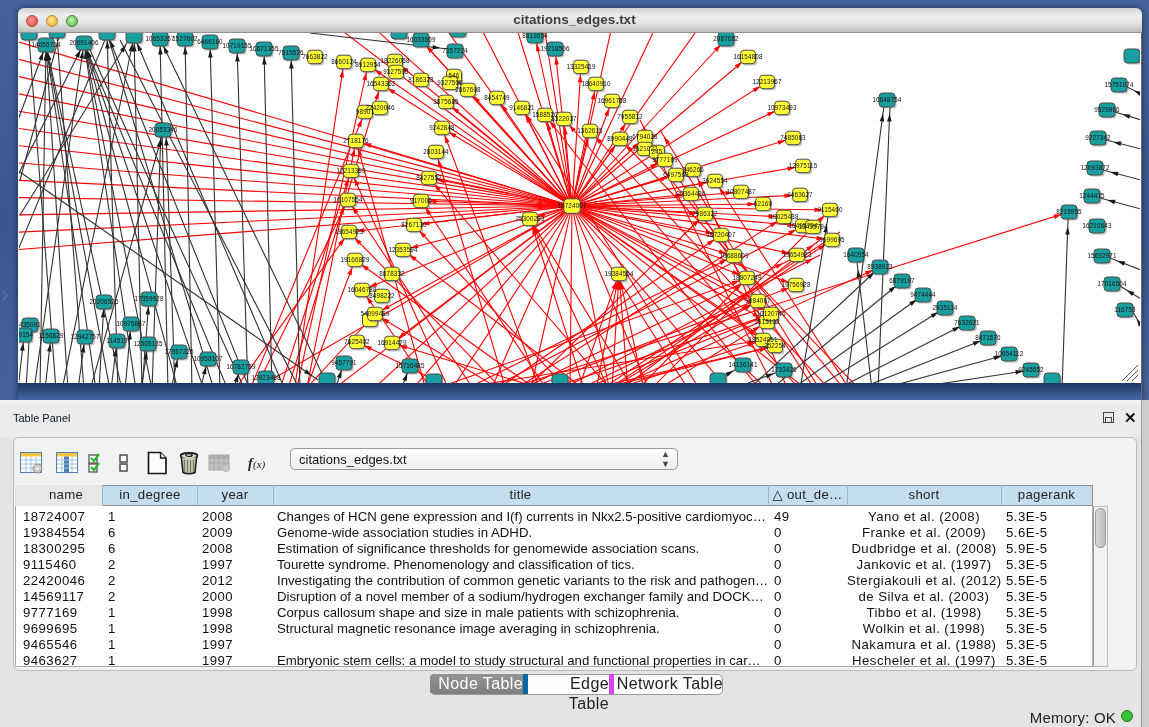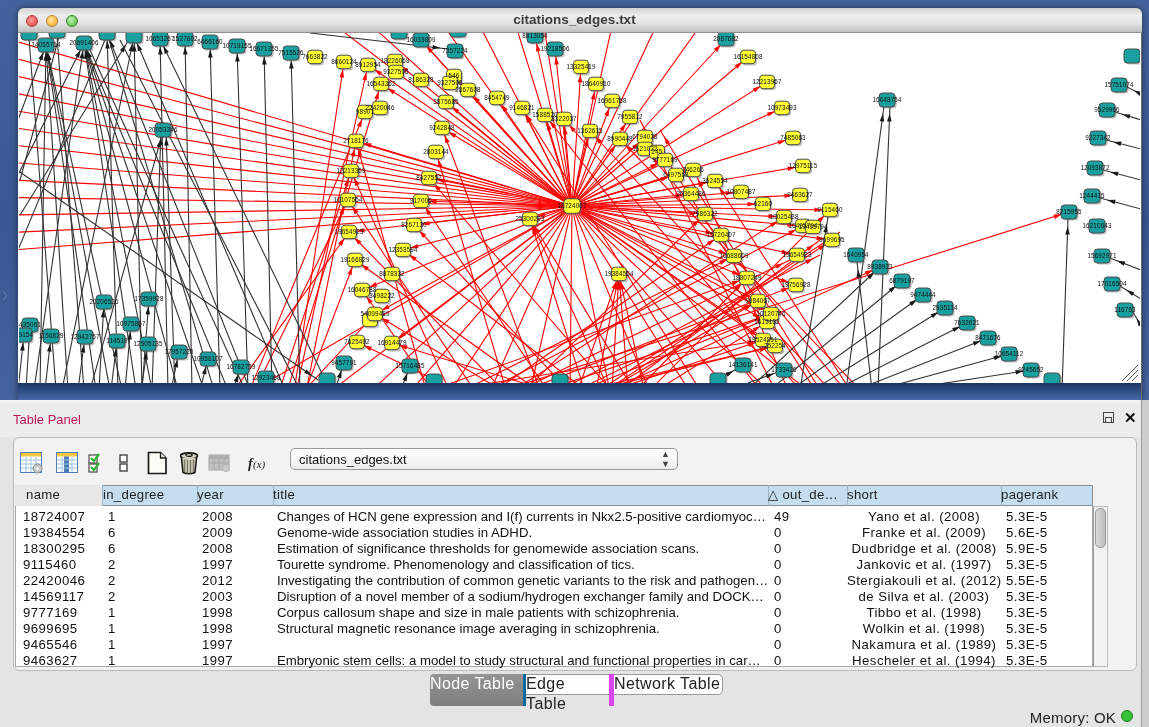--- a/index.html
+++ b/index.html
@@ -14,45 +14,45 @@
  border-bottom:1px solid #919191;}
 #title{position:absolute;left:0;top:12px;width:100%;text-align:center;
  font-size:13.5px;font-weight:bold;color:#3c3c3c}
 .tl{position:absolute;top:15px;width:12px;height:12px;border-radius:50%;}
 #canvasborder{position:absolute;left:18px;top:33px;width:1123px;height:350px;background:#fff;}
 #bluebottom{position:absolute;left:18px;top:383px;width:1123px;height:17px;
  background:linear-gradient(180deg,#1d3765 0,#2c4a7e 40%,#4668a8 100%);}
 #tablepanel{position:absolute;left:0;top:400px;width:1149px;height:327px;background:#e4e4e4}
 #tp-divider{position:absolute;left:0;top:400px;width:1149px;height:5px;background:#f2f2f2}
 #tp-head{position:absolute;left:0;top:403px;width:1149px;height:34px;background:#ececec}
-#tp-title{position:absolute;left:13px;top:412px;font-size:13px;color:#be185d}
+#tp-title{position:absolute;left:13px;top:412px;font-size:11px;color:#0f172a}
 #tp-float{position:absolute;left:1103px;top:412px;width:11px;height:11px;border:1.5px solid #444}
 #tp-float:after{content:"";position:absolute;left:1px;top:4px;width:5px;height:4px;border:1.2px solid #444}
 #tp-close{position:absolute;left:1124px;top:409px;font-size:15px;font-weight:bold;color:#111}
 #panel{position:absolute;left:13px;top:437px;width:1124px;height:234px;
  background:#f2f2f2;border:1px solid #bbb;border-radius:6px}
 .tbicon{position:absolute;top:451px}
 #combo{position:absolute;left:290px;top:448px;width:388px;height:22px;
  background:linear-gradient(180deg,#ffffff,#ededed);
  border:1px solid #999;border-radius:5px;font-size:13px;color:#111;line-height:21px;padding-left:8px}
 #combo .arr{position:absolute;right:7px;top:0px;color:#444;font-size:9px;line-height:10px}
 #thead{position:absolute;left:15px;top:485px;width:1078px;height:21px;background:#c4def0;border:1px solid #8f8f8f;}
-.hc{position:absolute;top:487px;font-size:13.2px;color:#222;letter-spacing:0.3px}
+.hc{position:absolute;top:487px;font-size:13.2px;color:#222;text-align:center;letter-spacing:0.3px}
 #tbody{position:absolute;left:15px;top:506px;width:1078px;height:161px;background:#fff;border:1px solid #aaa;border-top:none;overflow:hidden}
 .row{position:absolute;left:15px;width:1078px;height:16px;font-size:13.2px;color:#111;letter-spacing:0.45px}
 .row span{position:absolute;top:1px;white-space:nowrap}
 .c1{left:8px} .c2{left:93px} .c3{left:187px} .c4{left:262px;width:493px;overflow:hidden;letter-spacing:0px}
 .c5{left:759px} .c6{left:832px;width:154px;text-align:center} .c7{left:991px}
 #vscroll{position:absolute;left:1093px;top:506px;width:15px;height:161px;background:#f2f2f2;border:1px solid #bbb;border-left:1px solid #999}
 #vthumb{position:absolute;left:1095px;top:508px;width:11px;height:40px;background:linear-gradient(90deg,#d8d8d8,#bdbdbd);border:1px solid #999;border-radius:5px}
 #tabs{position:absolute;left:430px;top:674px;width:293px;height:21px;border:1px solid #9a9a9a;
  border-radius:5px;background:#fdfdfd;font-size:13px;overflow:hidden}
-.tab{position:absolute;top:0;height:32px;line-height:20px;text-align:left;color:#222;letter-spacing:0.4px}
+.tab{position:absolute;top:0;height:20px;line-height:20px;text-align:right;color:#222;letter-spacing:0.4px}
 #tab1{left:0;width:93px;background:linear-gradient(180deg,#949494,#7e7e7e);color:#fff;border-radius:4px 0 0 4px}
-#tab2{left:93px;width:86px;border-left:3px solid #0369a1}
+#tab2{left:93px;width:86px;border-left:5px solid #0369a1}
 #tab3{left:179px;width:114px;border-left:5px solid #d946ef}
 #memory{position:absolute;right:33px;top:709px;font-size:15px;color:#222;letter-spacing:0.2px}
 #memdot{position:absolute;left:1121px;top:710px;width:12px;height:12px;border-radius:50%;
  background:#35c435;border:1px solid #1f7a1f}
 #rightstrip{position:absolute;left:1141px;top:400px;width:8px;height:327px;background:#cdcdcd;border-left:1px solid #9a9a9a}
 </style></head><body>
 <div id="mdi"></div>
 <div id="win"></div>
 <div id="titlebar"></div>
 <div class="tl" style="left:26px;background:radial-gradient(circle at 4px 4px,#ff9a96,#ec6560 55%,#d84742);border:1px solid #b5403c"></div>
@@ -1032,21 +1032,21 @@
     <span class="c2">2</span>
     <span class="c3">2012</span>
 <span class="c4">Investigating the contribution of common genetic variants to the risk and pathogen…</span>
     <span class="c5">0</span>
     <span class="c6">Stergiakouli et al. (2012)</span>
 <span class="c7">5.5E-5</span>
   </div>
 <div class="row" style="top:588px">
 <span class="c1">14569117</span>
     <span class="c2">2</span>
-    <span class="c3">2003</span>
+    <span class="c3">2000</span>
 <span class="c4">Disruption of a novel member of a sodium/hydrogen exchanger family and DOCK…</span>
     <span class="c5">0</span>
     <span class="c6">de Silva et al. (2003)</span>
 <span class="c7">5.3E-5</span>
   </div>
 <div class="row" style="top:604px">
 <span class="c1">9777169</span>
     <span class="c2">1</span>
     <span class="c3">1998</span>
 <span class="c4">Corpus callosum shape and size in male patients with schizophrenia.</span>
@@ -1061,30 +1061,30 @@
 <span class="c4">Structural magnetic resonance image averaging in schizophrenia.</span>
     <span class="c5">0</span>
     <span class="c6">Wolkin et al. (1998)</span>
 <span class="c7">5.3E-5</span>
   </div>
 <div class="row" style="top:636px">
 <span class="c1">9465546</span>
     <span class="c2">1</span>
     <span class="c3">1997</span>
     <span class="c5">0</span>
-    <span class="c6">Nakamura et al. (1989)</span>
+    <span class="c6">Nakamura et al. (1988)</span>
 <span class="c7">5.3E-5</span>
   </div>
 <div class="row" style="top:652px">
 <span class="c1">9463627</span>
     <span class="c2">1</span>
     <span class="c3">1997</span>
 <span class="c4">Embryonic stem cells: a model to study structural and functional properties in car…</span>
     <span class="c5">0</span>
-    <span class="c6">Hescheler et al. (1994)</span>
+    <span class="c6">Hescheler et al. (1997)</span>
 <span class="c7">5.3E-5</span>
   </div>
 <div id="vscroll"></div>
 <div id="vthumb"></div>
 <div id="tabs"></div>
 <div class="tab" id="tab1" style="left:430px;top:674px">Node Table</div>
 <div class="tab" id="tab2" style="left:523px;top:674px">Edge Table</div>
 <div class="tab" id="tab3" style="left:609px;top:674px">Network Table</div>
 <div id="memory">Memory: OK</div>
 <div id="memdot"></div>

